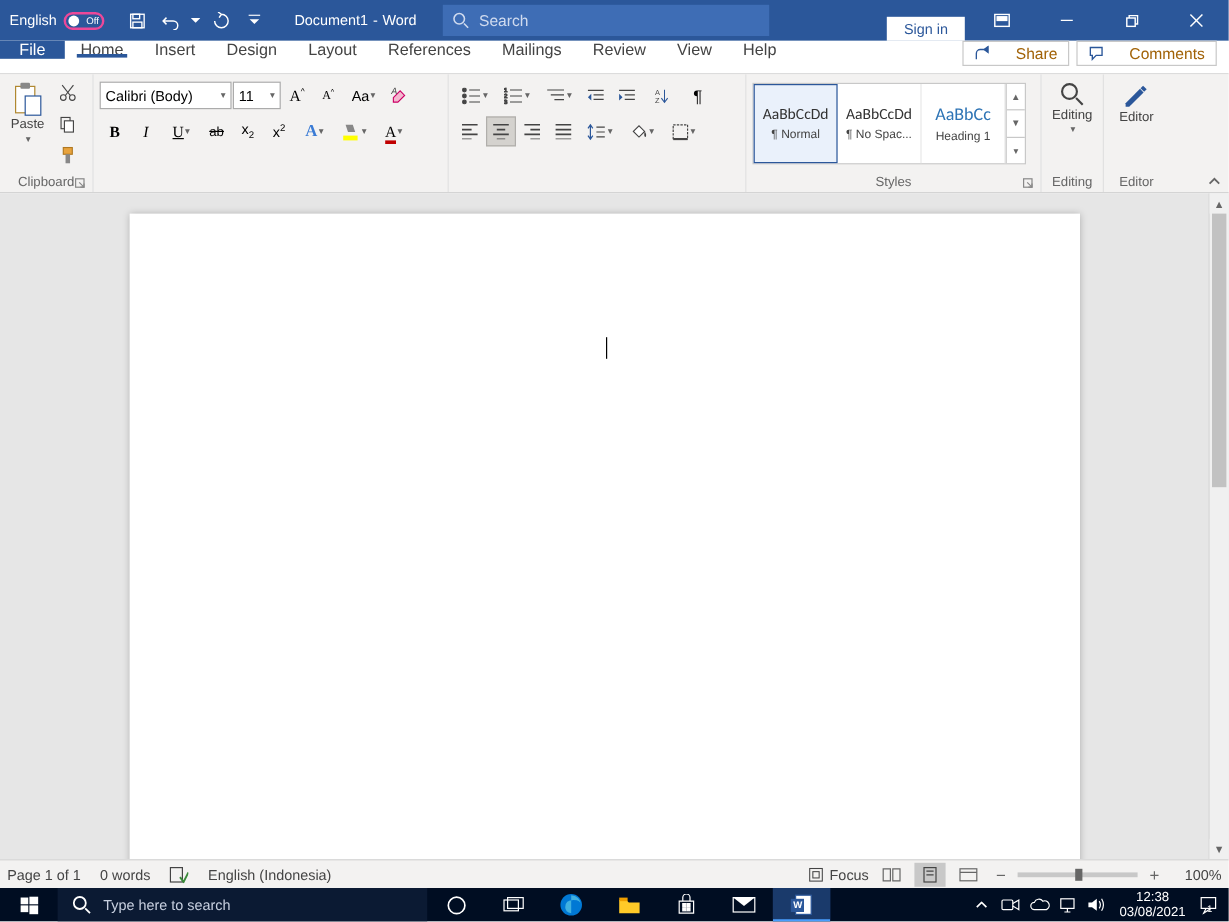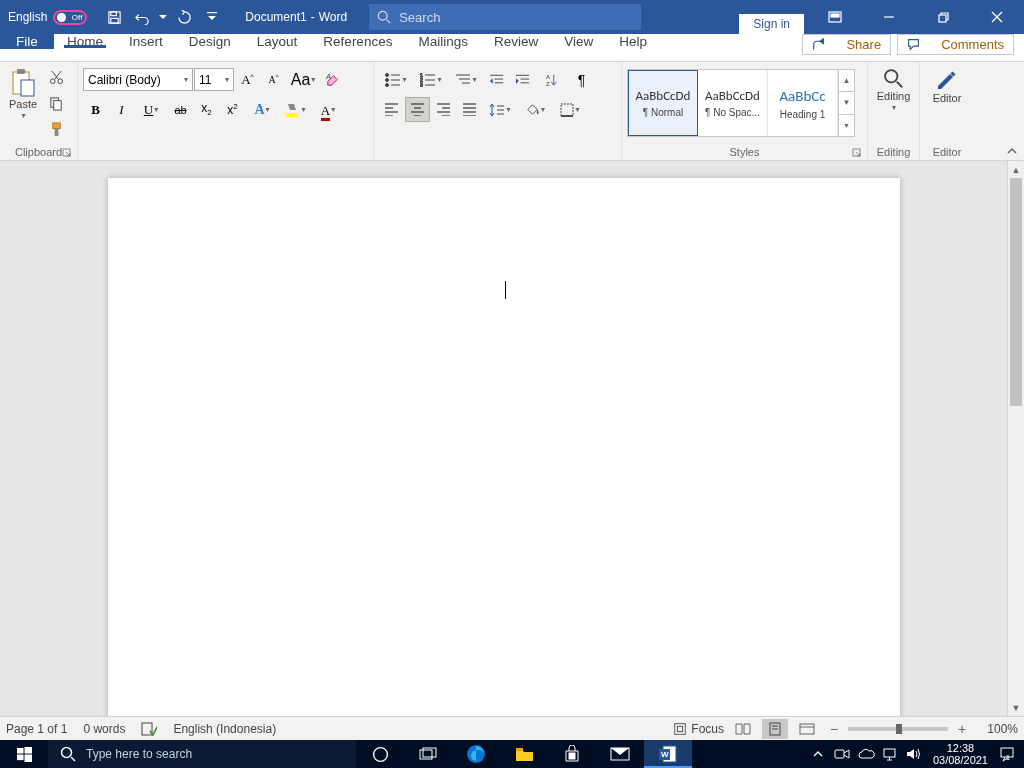--- a/index.html
+++ b/index.html
@@ -269,21 +269,21 @@
             <span>11</span>
             <span class="caret">▾</span>
           </div>
         <div class="rbtn-sm">
             <span style="font-size:13px;font-family:serif">A<sup style="font-size:7px">^</sup></span>
           </div>
         <div class="rbtn-sm">
             <span style="font-size:10px;font-family:serif">A<sup style="font-size:6px">^</sup></span>
           </div>
         <div class="rbtn-sm" style="width:32px">
-            <span style="font-size:16px">Aa</span>
+            <span style="font-size:12px">Aa</span>
             <span class="caret">▾</span>
           </div>
         <div class="rbtn-sm">
             <svg width="15" height="15" viewBox="0 0 16 16">
               <path d="M3 10 L9 4 L13 8 L7 14 H3 Z" fill="#f4b8d0" stroke="#c06"></path>
               <text x="1" y="7" font-size="8" fill="#444" font-style="italic">A</text>
             </svg>
           </div>
       </div>
       <div class="font-row">

